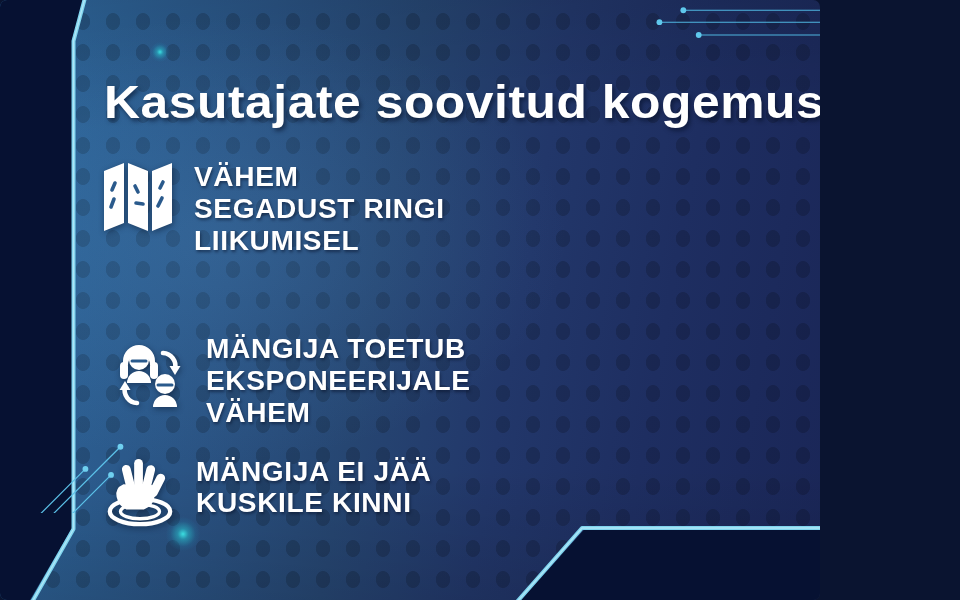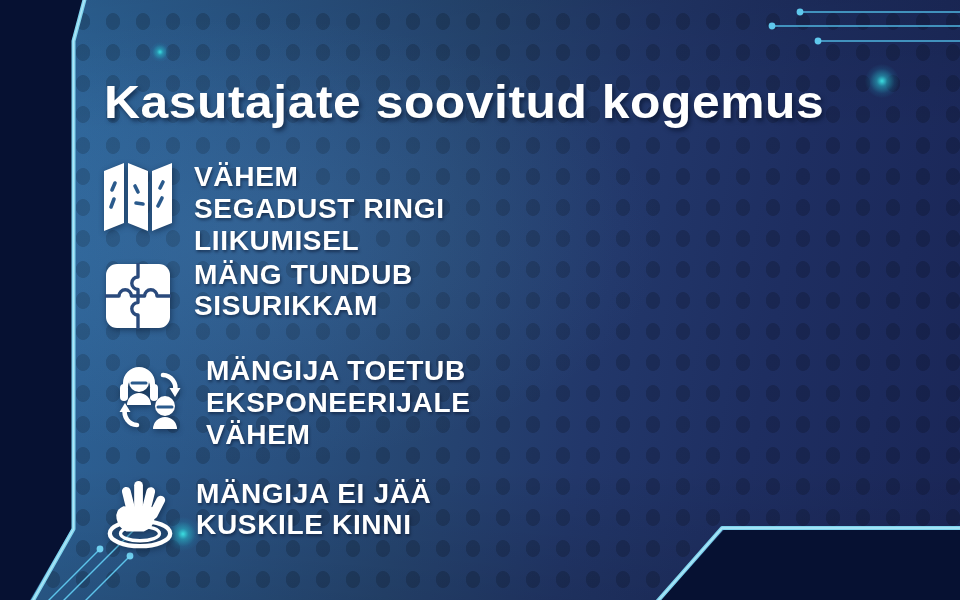--- a/index.html
+++ b/index.html
@@ -2,33 +2,34 @@
 <html><head>
 <meta charset="utf-8">
 <style>
   html, body {
     margin: 0;
     padding: 0;
     background: #0a1430;
   }
   #slide {
     position: relative;
-    width: 960px;
+    width: 820px;
     height: 600px;
     overflow: hidden;
     font-family: "Liberation Sans", sans-serif;
     background:
       linear-gradient(100deg,
         #2f6ba0 0%,
         #2c5f92 14%,
         #2a5383 30%,
         #264672 46%,
         #22376a 62%,
         #1e2e61 78%,
         #1a2657 100%);
+    border-radius: 7px;
   }
 
   
   .dots {
     position: absolute;
     inset: 0;
     background-image:
       radial-gradient(ellipse 11px 13px at 50% 50%, rgba(0,0,0,0.17) 0%, rgba(0,0,0,0.17) 62%, rgba(0,0,0,0) 68%);
     background-size: 30px 31px;
     background-position: 8px 6px;
@@ -98,21 +99,21 @@
   }
   .frow { display: flex; flex-direction: column; }
   .frow.r1 { height: 172px; }
   .feature {
     display: flex;
     align-items: flex-start;
     gap: 18px;
   }
   .feature.col1 { width: 430px; }
   .feature.col2 { width: 400px; }
-  .feature.c1r2 { margin-left: 12px; margin-top: 22px; }
+  .feature.c1r2 { margin-left: 12px; }
   .feature.c2r2 { margin-left: 2px; margin-top: 25px; }
 
   .ficon {
     flex: 0 0 auto;
     width: 76px;
     height: 76px;
     display: flex;
     align-items: center;
     justify-content: center;
     filter: drop-shadow(1px 2px 3px rgba(3,10,30,0.45));
@@ -206,37 +207,20 @@
             </g>
           </svg>
         </div>
         <div class="flabel">
           <span class="ln">VÄHEM</span>
           <span class="ln">SEGADUST RINGI</span>
           <span class="ln">LIIKUMISEL</span>
         </div>
       </div>
 
-      <div class="feature col2">
-        <div class="ficon">
-          <svg width="66" height="66" viewBox="0 0 66 66">
-            <rect x="1" y="1" width="64" height="64" rx="11" fill="#ffffff"></rect>
-            <g stroke="#2a4a7c" stroke-width="3.4" fill="none" stroke-linecap="round" stroke-linejoin="round">
-              <path d="M33 1 L33 14 a6.2 6.2 0 1 0 0 12.4 L33 33"></path>
-              <path d="M1 33 L14 33 a6.2 6.2 0 1 1 12.4 0 L33 33"></path>
-              <path d="M33 33 L39.6 33 a6.2 6.2 0 1 1 12.4 0 L65 33"></path>
-              <path d="M33 33 L33 39.6 a6.2 6.2 0 1 0 0 12.4 L33 65"></path>
-            </g>
-          </svg>
-        </div>
-        <div class="flabel">
-          <span class="ln">MÄNG TUNDUB</span>
-          <span class="ln">SISURIKKAM</span>
-        </div>
-      </div>
 
     </div>
 
     <div class="frow r2">
 
       <div class="feature col1 c1r2">
         <div class="ficon">
           <svg width="74" height="78" viewBox="0 0 74 78">
             <g fill="#ffffff">
 

